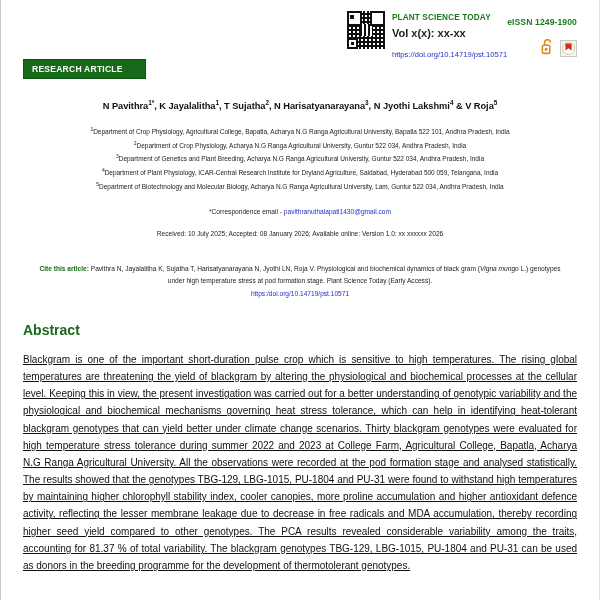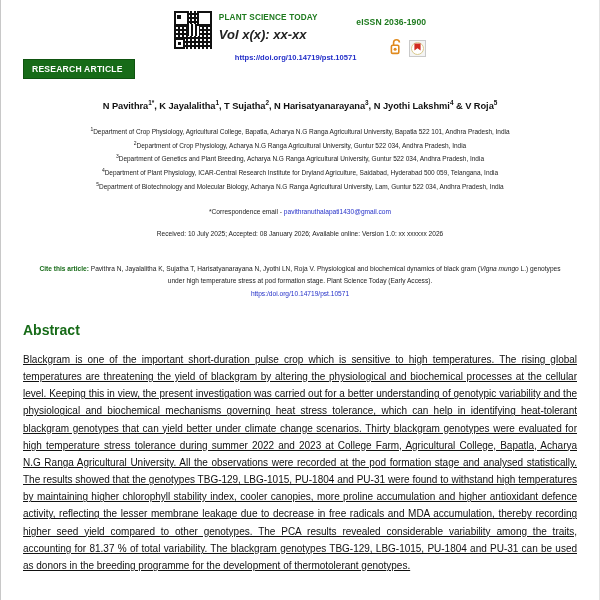--- a/index.html
+++ b/index.html
@@ -19,21 +19,21 @@
     position: relative;
     background: #fff;
     border-left: 1px solid #c8c8c8;
     border-right: 1px solid #e2e2e2;
     padding: 0 22px;
   }
 
   
   .header {
     display: flex;
-    justify-content: center;
+    justify-content: flex-end;
     align-items: flex-start;
     padding-top: 11px;
     height: 58px;
   }
   .header-left { display: flex; align-items: flex-start; gap: 7px; }
   .qr {
     width: 38px; height: 38px;
     flex: 0 0 38px;
     background-color: #fff;
     background-image:
@@ -72,27 +72,26 @@
     background:
       repeating-linear-gradient(90deg,#111 0 2px,#fff 2px 4px);
   }
 
   .jnl-lines { padding-top: 1px; }
   .jnl-title {
     font-size: 8.2px; font-weight: bold; color: #1e7a1e;
     letter-spacing: .15px; line-height: 1.45;
   }
   .jnl-vol {
-    font-size: 13px; font-weight: bold; color: #222;
+    font-size: 11px; font-weight: bold; color: #222;
     line-height: 1.7;
-    font-style: italic;
   }
   .jnl-doi {
-    font-size: 7.6px; font-weight: bold; color: #2430c8;
-    line-height: 1.5; text-decoration: none; margin-left: 16px;
+    font-size: 7.6px; font-weight: normal; color: #2430c8;
+    line-height: 1.5; text-decoration: none;
   }
 
   .header-right { text-align: right; padding-top: 6px; }
   .eissn {
     font-size: 8.6px; font-weight: bold; color: #1e7a1e;
     letter-spacing: .1px;
   }
   .badges {
     display: flex; justify-content: flex-end; align-items: center;
     gap: 6px; margin-top: 11px;
@@ -106,21 +105,21 @@
   }
 
   
   .ra-badge {
     display: inline-block;
     background: #176b18;
     color: #fff;
     font-size: 8.6px;
     font-weight: bold;
     letter-spacing: .2px;
-    padding: 4px 11px 4px 8px;
+    padding: 4px 22px 4px 8px;
     border: 1px solid #0f5310;
   }
 
   
   .title {
     color: #166b18;
     font-size: 17.6px;
     font-weight: bold;
     text-align: center;
     line-height: 1.33;
@@ -210,21 +209,21 @@
         <span class="qr-bl"></span>
         <span class="qr-mask"></span>
       </div>
       <div class="jnl-lines">
         <div class="jnl-title">PLANT SCIENCE TODAY</div>
         <div class="jnl-vol">Vol x(x): xx-xx</div>
         <a class="jnl-doi" href="#">https://doi.org/10.14719/pst.10571</a>
       </div>
     </div>
     <div class="header-right">
-      <div class="eissn">eISSN 2036-1900</div>
+      <div class="eissn">eISSN 1249-1900</div>
       <div class="badges">
         <span class="oa-icon">
           <svg width="13" height="17" viewBox="0 0 13 17">
             <path d="M3.6 7.2 V4.6 a2.9 2.9 0 0 1 5.8 0" fill="none" stroke="#e08a1e" stroke-width="1.6"></path>
             <rect x="1.4" y="7.2" width="7.4" height="8.2" rx="1.2" fill="none" stroke="#e08a1e" stroke-width="1.6"></rect>
             <circle cx="5.1" cy="11.3" r="1.5" fill="#e08a1e"></circle>
           </svg>
         </span>
         <span class="cm-icon">
           <svg width="13" height="13" viewBox="0 0 13 13">

